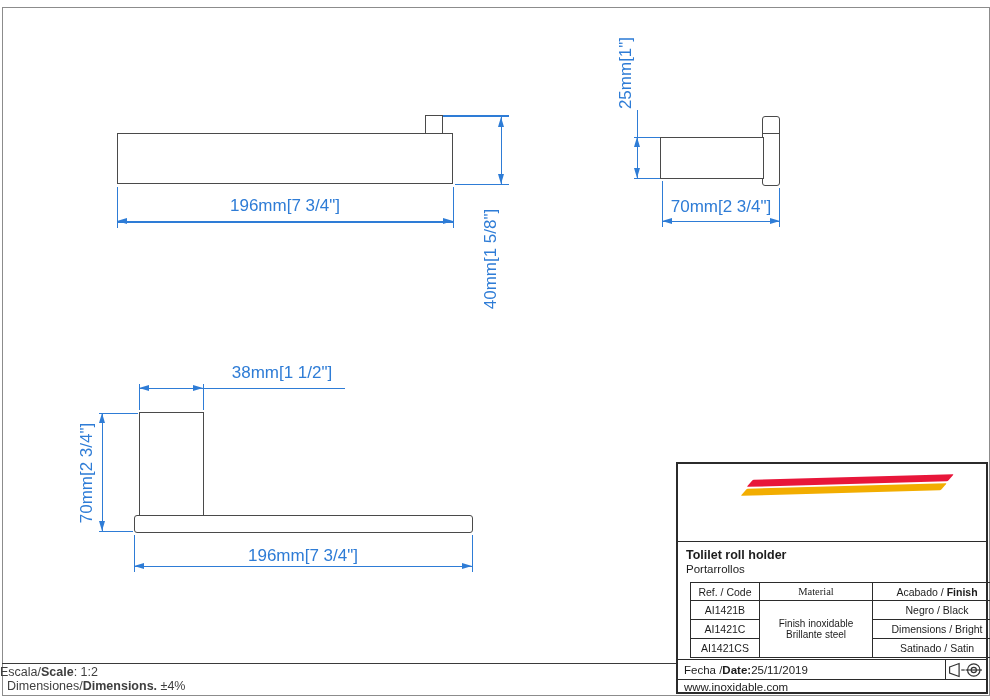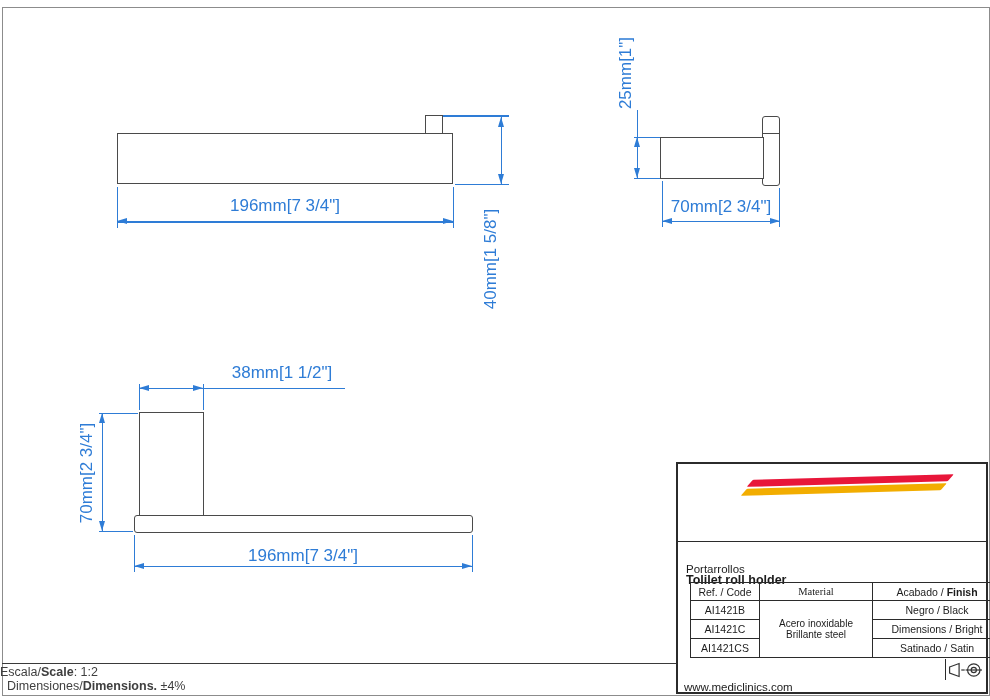--- a/index.html
+++ b/index.html
@@ -117,57 +117,62 @@
 
   <div id="tblock">
 
     <div style="position:absolute;left:0;top:0;width:308px;height:77px;">
       <div class="swoosh" style="left:72px;top:13px;width:201px;height:6.5px;background:#e8163a;transform:rotate(-1.6deg) skewX(-42deg);"></div>
       <div class="swoosh" style="left:66px;top:22px;width:200px;height:6.5px;background:#f2ad00;transform:rotate(-1.6deg) skewX(-42deg);"></div>
     </div>
     <div class="tb-div" style="left:0;top:77px;width:308px;height:1.3px;"></div>
 
     <div class="pname" style="left:8px;top:99px;font-size:11.5px;">Portarrollos</div>
-    <div class="pname b" style="left:8px;top:109px;font-size:12.5px;">Tolilet roll holder</div>
+    <div class="pname b" style="left:8px;top:84px;font-size:12.5px;">Tolilet roll holder</div>
 
     <table class="spec">
       <tbody>
           <tr style="height:18px;">
         <td style="width:68px;"><span>Ref. / Code</span></td>
         <td style="width:112px;font-family:Liberation Serif, serif;"><span>Material</span></td>
         <td style="width:128px;"><span>Acabado / </span><span class="b">Finish</span></td>
       </tr>
       <tr style="height:19px;">
         <td><span>AI1421B</span></td>
         <td rowspan="3" style="font-size:10px;line-height:1.15;">
-          <div>Acero inoxidable</div>
+          <div>Finish inoxidable</div>
           <div>Brillante steel</div>
         </td>
         <td><span>Negro / Black</span></td>
       </tr>
       <tr style="height:19px;">
         <td><span>AI1421C</span></td>
         <td><span>Dimensions / Bright</span></td>
       </tr>
       <tr style="height:19px;">
         <td><span>AI1421CS</span></td>
         <td><span>Satinado / Satin</span></td>
       </tr>
     </tbody>
       </table>
 
+    <div class="trow" style="top:195px;height:21px;border-top:1.3px solid #2b2b2b;border-bottom:1.3px solid #2b2b2b;">
+      <span>Fecha / </span>
+        <span class="b">Date:</span>
+        <span> 25/11/2019</span>
+    </div>
     <div class="tb-div" style="left:267px;top:195px;width:1.3px;height:21px;"></div>
     <svg width="38" height="18" viewBox="0 0 44 20" style="position:absolute;left:269px;top:197px;">
       <g fill="none" stroke="#333" stroke-width="1.4">
         <path d="M3 6.5 L14 2.5 L14 17.5 L3 13.5 Z"></path>
         <line x1="16.5" y1="10" x2="20.5" y2="10"></line>
         <circle cx="31" cy="10" r="7.2"></circle>
         <circle cx="31" cy="10" r="3"></circle>
         <line x1="21.5" y1="10" x2="40.5" y2="10"></line>
       </g>
     </svg>
 
     <div class="trow" style="top:216px;height:14px;">
-      <span>www.mediclinics.com</span>
+      <span>www.inoxidable.com</span>
     </div>
   </div>
 
 </div>
 
 </body></html>

